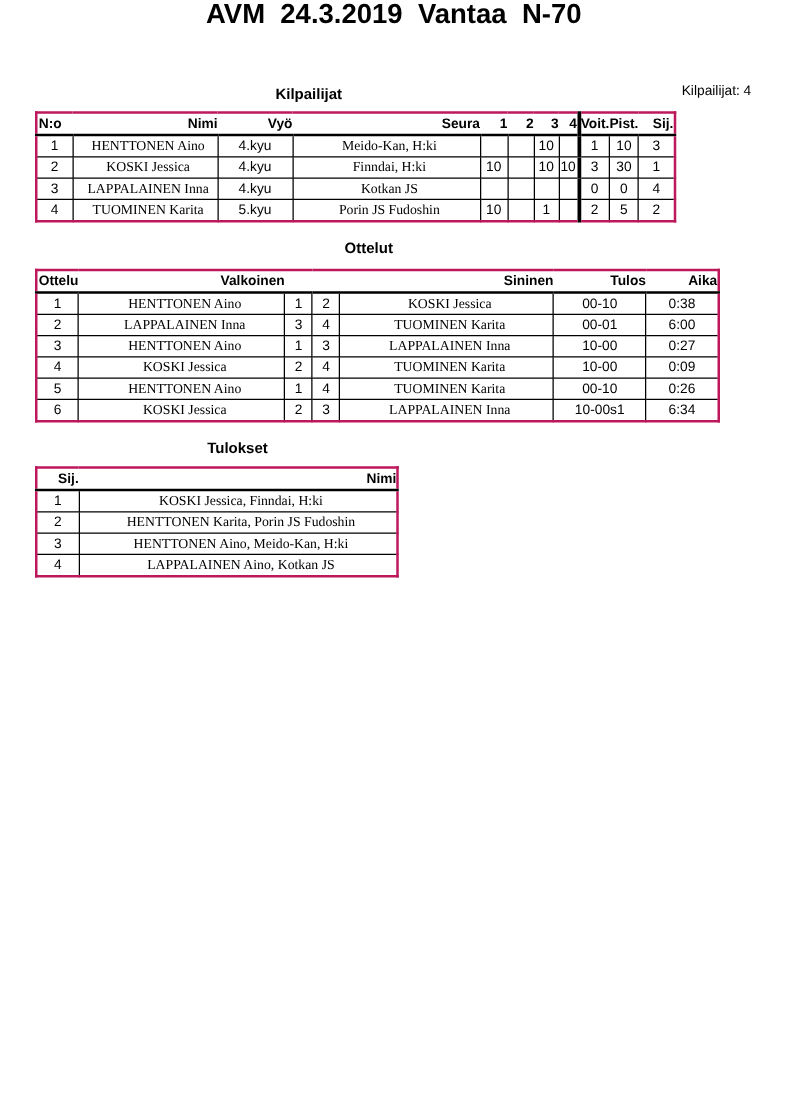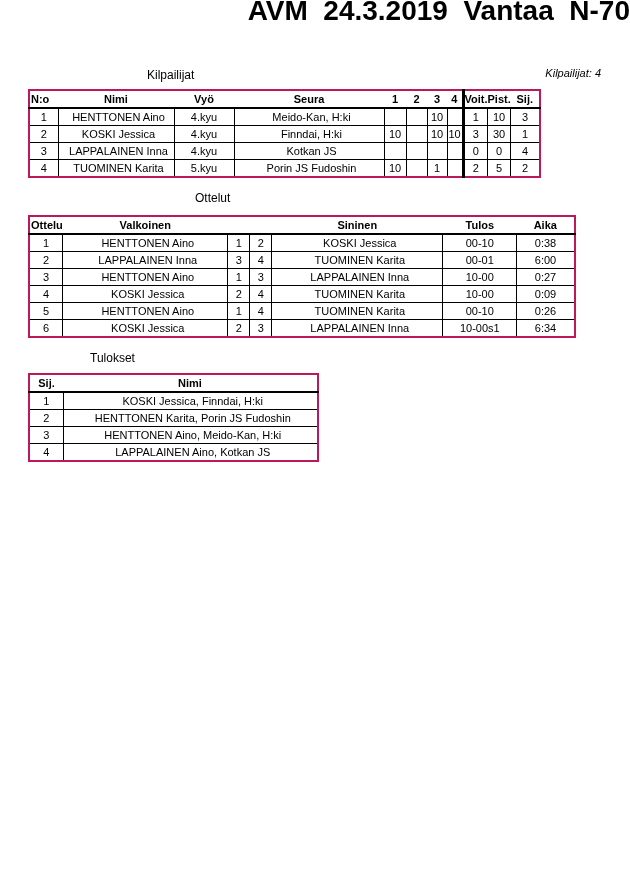--- a/index.html
+++ b/index.html
@@ -3,51 +3,51 @@
 <meta charset="utf-8">
 <style>
   html, body { margin:0; padding:0; }
   body {
     width:630px; height:891px; background:#ffffff; position:relative;
     font-family:"Liberation Sans", sans-serif; color:#000;
     -webkit-font-smoothing:none;
   }
   .abs { position:absolute; }
   .page-title {
-    left:0; top:42; width:630px; text-align:right;
-    font-size:28px; font-weight:bold; line-height:22px; white-space:pre;
+    left:0; top:42; width:630px; text-align:center;
+    font-size:22px; font-weight:bold; line-height:22px; white-space:pre;
   }
   .section-label {
-    font-size:12px; font-weight:normal; line-height:14px; width:200px;
+    font-size:12px; font-weight:bold; line-height:14px; text-align:center; width:200px;
   }
   .count-label { font-size:11px; line-height:13px; text-align:right; }
 
   table { border-collapse:collapse; table-layout:fixed; }
   .tbl { border:2px solid #be185d; }
   .tbl th, .tbl td {
     font-size:11px; height:16px; line-height:16px; padding:0;
     vertical-align:middle; white-space:nowrap; overflow:hidden;
   }
   .tbl th {
-    font-weight:bold; border-bottom:2px solid #000; text-align:center;
+    font-weight:bold; border-bottom:2px solid #000; text-align:right;
     overflow:visible;
   }
   .tbl td { border:1px solid #000; text-align:center; }
-  .tl  { text-align:right; padding-left:5px !important; }
+  .tl  { text-align:right; padding-left:5px !important;font-family:Liberation Serif, serif; }
   .hl  { text-align:left !important; padding-left:1px !important; }
   .sep { border-left:3px solid #000 !important; }
 </style>
 </head>
 <body>
 
 <div class="abs page-title">AVM  24.3.2019  Vantaa  N-70</div>
 
 <div class="abs section-label" style="left:147px; top:68px;">Kilpailijat</div>
 
-<div class="abs count-label" style="right:29px; top:67px; width:150px;font-style:italic;">Kilpailijat: 4</div>
+<div class="abs count-label" style="right:29px; top:67px; width:150px;">Kilpailijat: 4</div>
 
 <table class="tbl abs" style="left:28px; top:89px;">
   <colgroup>
     <col style="width:29px">
       <col style="width:116px">
       <col style="width:60px">
       <col style="width:150px">
     <col style="width:22px">
       <col style="width:21px">
       <col style="width:20px">

